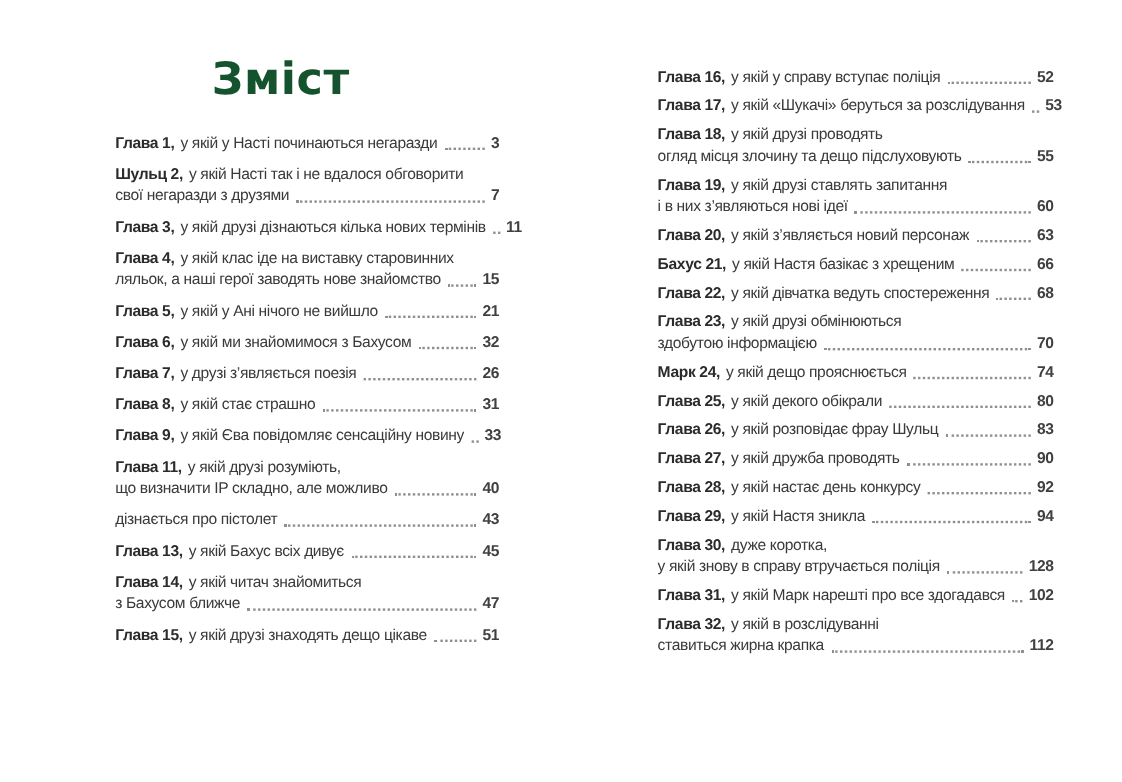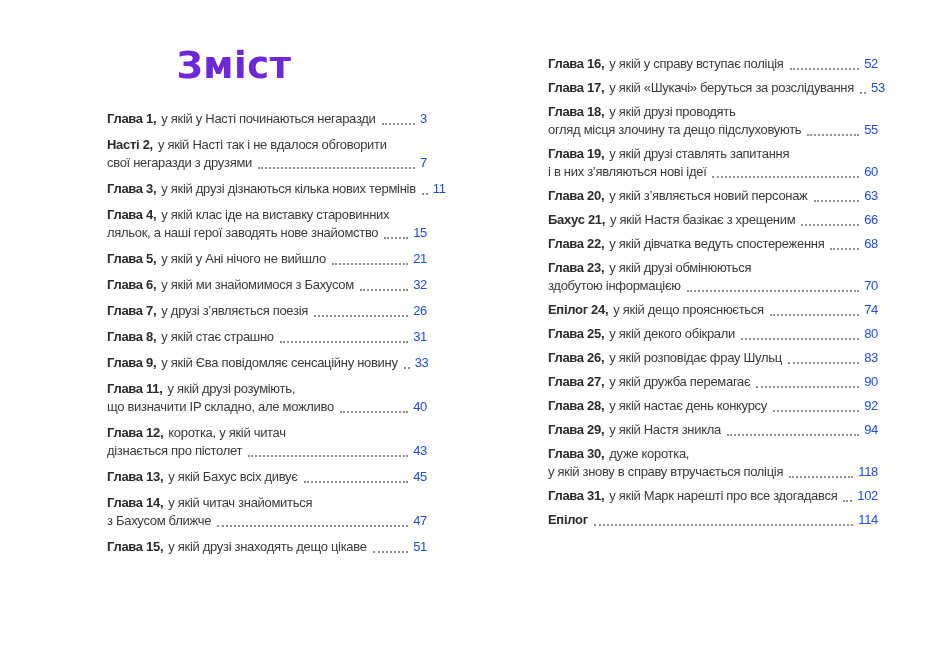--- a/index.html
+++ b/index.html
@@ -11,73 +11,73 @@
     overflow: hidden;
     position: relative;
   }
   .page-title {
     position: absolute;
     left: 57px; top: 44px; width: 354px;
     text-align: center;
     font-family: "DejaVu Sans", sans-serif;
     font-size: 37px;
     font-weight: 700;
-    color: #6d28d9;
+    color: #14532d;
     letter-spacing: 0.5px;
   }
   .toc-col {
     position: absolute;
     font-size: 13px;
     letter-spacing: -0.3px;
     line-height: 18px;
   }
-  .toc-col.left  { left: 73px;  top: 110px; width: 354px; }
+  .toc-col.left  { left: 62px;  top: 110px; width: 354px; }
   .toc-col.right { left: 514px; top: 55px;  width: 364px; }
   .entry { margin-bottom: 8px; padding-left: 34px; }
   .toc-col.right .entry { margin-bottom: 6px; }
   .line { display: flex; align-items: baseline; }
   .label {
     font-weight: 700;
     color: #2b2b2b;
     white-space: pre;
     flex-shrink: 0;
   }
   .desc  { margin-left: 5px; white-space: pre; flex-shrink: 0; }
   .desc.cont { margin-left: 0; }
   .leader {
     flex: 1 1 auto;
     min-width: 6px;
     align-self: stretch;
     margin: 0 5px 3.5px 6px;
     border-bottom: 2px dotted #8f8f8f;
   }
   .page {
-    font-weight: 400;
-    color: #1d4ed8;
+    font-weight: 700;
+    color: #404040;
     flex-shrink: 0;
     text-align: center;
   }
 </style>
 </head>
 <body>
 
 <div class="page-title">Зміст</div>
 
 <div class="toc-col left">
     <div class="entry">
       <div class="line">
         <span class="label">Глава 1,</span>
         <span class="desc">у якій у Насті починаються негаразди</span>
         <span class="leader"></span>
         <span class="page">3</span>
       </div>
     </div>
     <div class="entry">
       <div class="line">
-        <span class="label">Насті 2,</span>
+        <span class="label">Шульц 2,</span>
         <span class="desc">у якій Насті так і не вдалося обговорити</span>
       </div>
       <div class="line">
         <span class="desc cont">свої негаразди з друзями</span>
         <span class="leader"></span>
         <span class="page">7</span>
       </div>
     </div>
     <div class="entry">
       <div class="line">
@@ -143,24 +143,20 @@
         <span class="label">Глава 11,</span>
         <span class="desc">у якій друзі розуміють,</span>
       </div>
       <div class="line">
         <span class="desc cont">що визначити IP складно, але можливо</span>
         <span class="leader"></span>
         <span class="page">40</span>
       </div>
     </div>
     <div class="entry">
-      <div class="line">
-        <span class="label">Глава 12,</span>
-        <span class="desc">коротка, у якій читач</span>
-      </div>
       <div class="line">
         <span class="desc cont">дізнається про пістолет</span>
         <span class="leader"></span>
         <span class="page">43</span>
       </div>
     </div>
     <div class="entry">
       <div class="line">
         <span class="label">Глава 13,</span>
         <span class="desc">у якій Бахус всіх дивує</span>
@@ -258,21 +254,21 @@
         <span class="desc">у якій друзі обмінюються</span>
       </div>
       <div class="line">
         <span class="desc cont">здобутою інформацією</span>
         <span class="leader"></span>
         <span class="page">70</span>
       </div>
     </div>
     <div class="entry">
       <div class="line">
-        <span class="label">Епілог 24,</span>
+        <span class="label">Марк 24,</span>
         <span class="desc">у якій дещо прояснюється</span>
         <span class="leader"></span>
         <span class="page">74</span>
       </div>
     </div>
     <div class="entry">
       <div class="line">
         <span class="label">Глава 25,</span>
         <span class="desc">у якій декого обікрали</span>
         <span class="leader"></span>
@@ -283,21 +279,21 @@
       <div class="line">
         <span class="label">Глава 26,</span>
         <span class="desc">у якій розповідає фрау Шульц</span>
         <span class="leader"></span>
         <span class="page">83</span>
       </div>
     </div>
     <div class="entry">
       <div class="line">
         <span class="label">Глава 27,</span>
-        <span class="desc">у якій дружба перемагає</span>
+        <span class="desc">у якій дружба проводять</span>
         <span class="leader"></span>
         <span class="page">90</span>
       </div>
     </div>
     <div class="entry">
       <div class="line">
         <span class="label">Глава 28,</span>
         <span class="desc">у якій настає день конкурсу</span>
         <span class="leader"></span>
         <span class="page">92</span>
@@ -312,31 +308,35 @@
       </div>
     </div>
     <div class="entry">
       <div class="line">
         <span class="label">Глава 30,</span>
         <span class="desc">дуже коротка,</span>
       </div>
       <div class="line">
         <span class="desc cont">у якій знову в справу втручається поліція</span>
         <span class="leader"></span>
-        <span class="page">118</span>
+        <span class="page">128</span>
       </div>
     </div>
     <div class="entry">
       <div class="line">
         <span class="label">Глава 31,</span>
         <span class="desc">у якій Марк нарешті про все здогадався</span>
         <span class="leader"></span>
         <span class="page">102</span>
       </div>
     </div>
     <div class="entry">
       <div class="line">
-        <span class="label">Епілог</span>
-        <span class="leader"></span>
-        <span class="page">114</span>
+        <span class="label">Глава 32,</span>
+        <span class="desc">у якій в розслідуванні</span>
+      </div>
+      <div class="line">
+        <span class="desc cont">ставиться жирна крапка</span>
+        <span class="leader"></span>
+        <span class="page">112</span>
       </div>
     </div>
   </div>
 
 </body></html>

